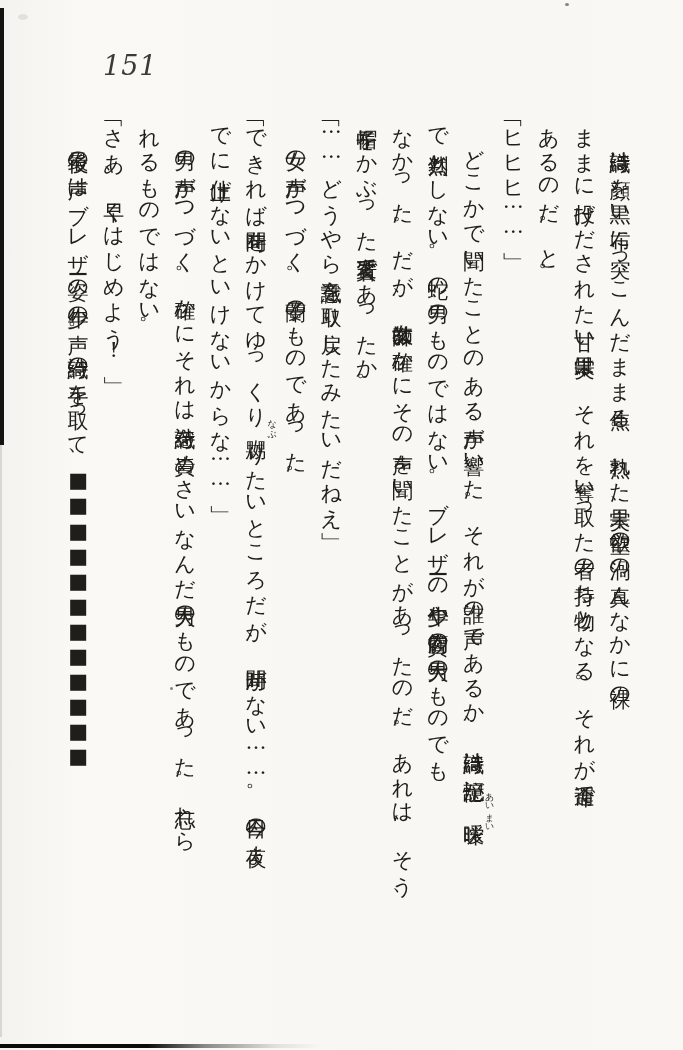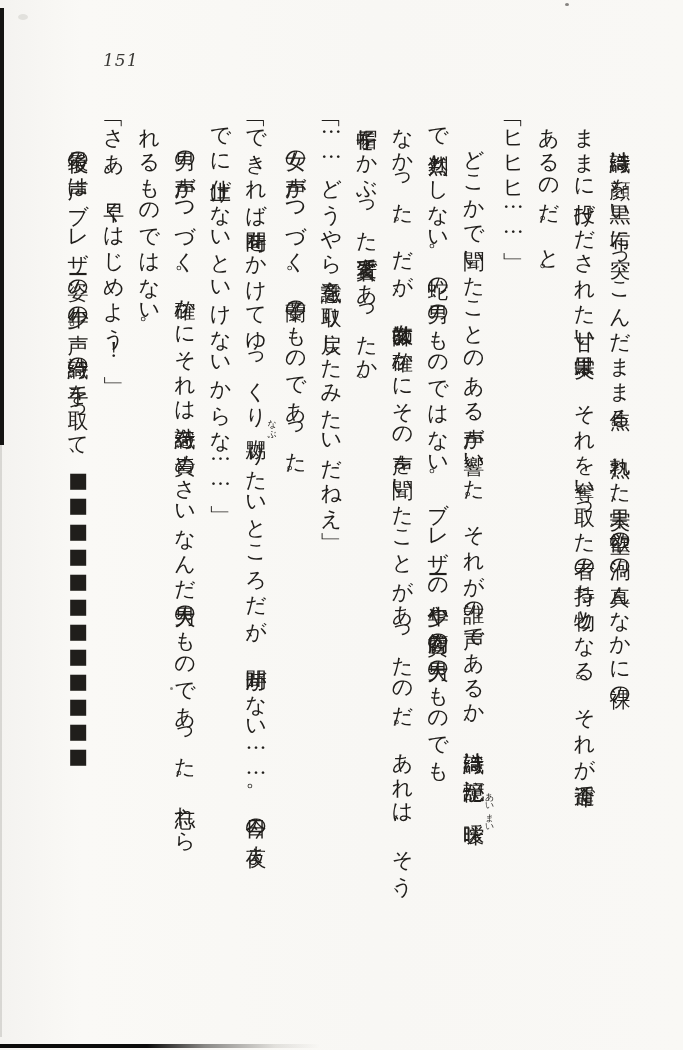--- a/index.html
+++ b/index.html
@@ -15,21 +15,21 @@
     font-family: "DejaVu Serif", "Liberation Serif", serif;
   }
   .page {
     position: absolute;
     inset: 0;
   }
   .page-number {
     position: absolute;
     top: 50px;
     left: 103px;
-    font-size: 17px;
+    font-size: 27px;
     font-style: italic;
     color: #3b3a37;
     letter-spacing: 1px;
   }
   .text-area {
     position: absolute;
     top: 113px;
     right: 46px;
     height: 842px;
     width: 572px;

